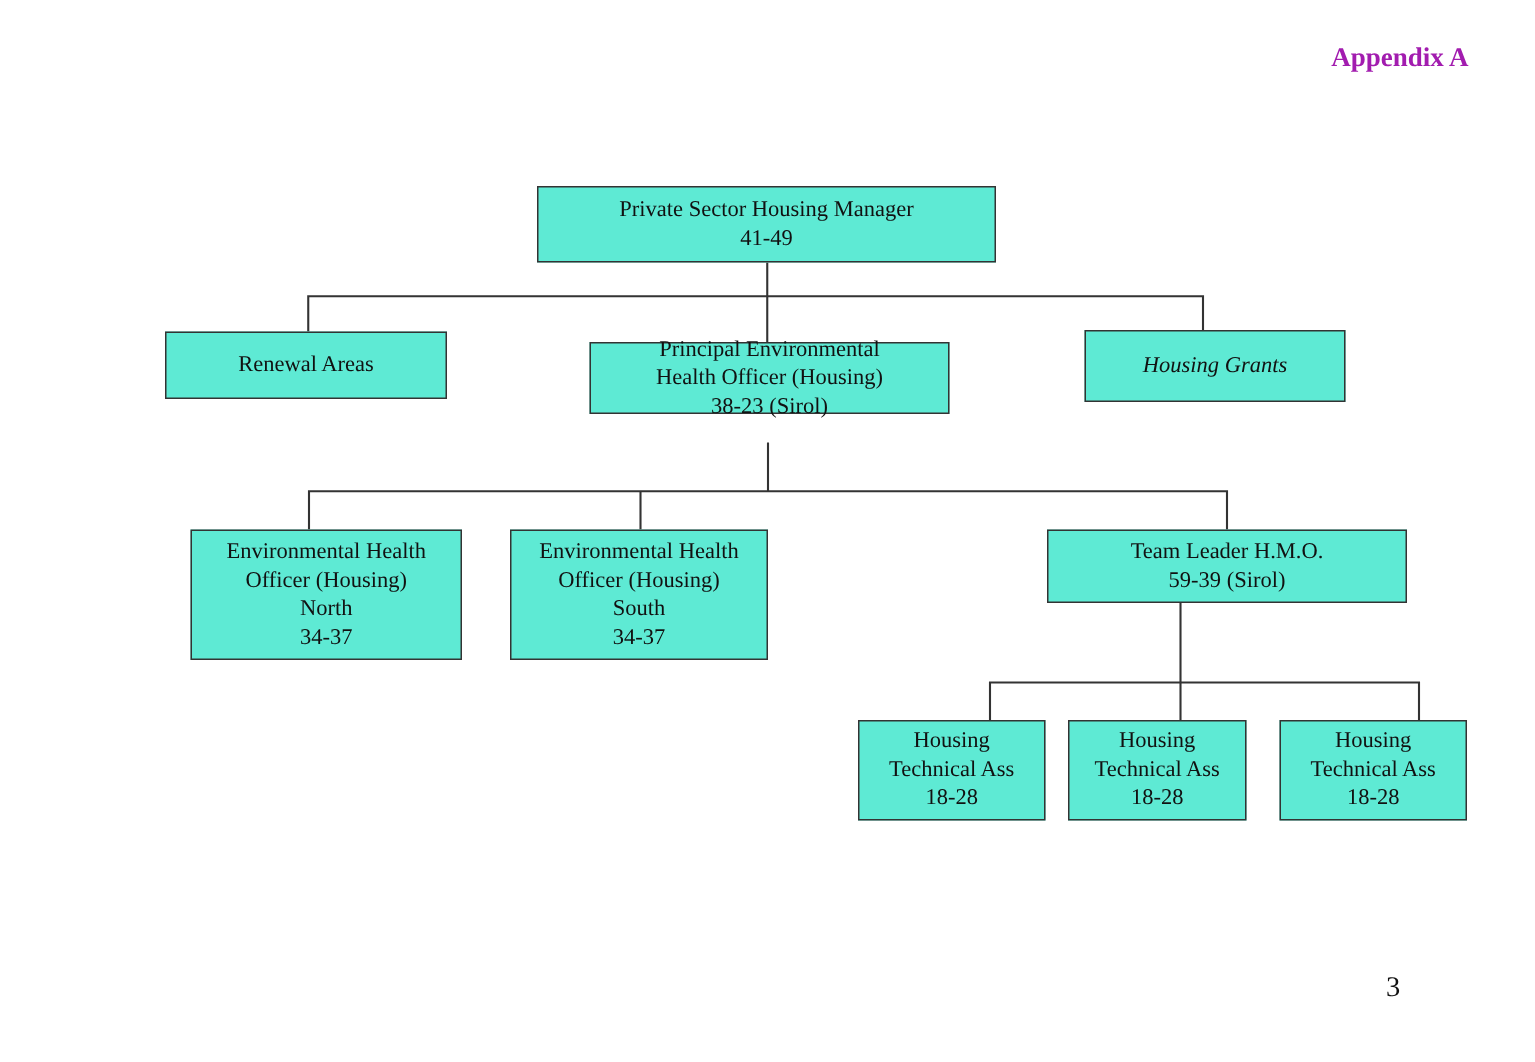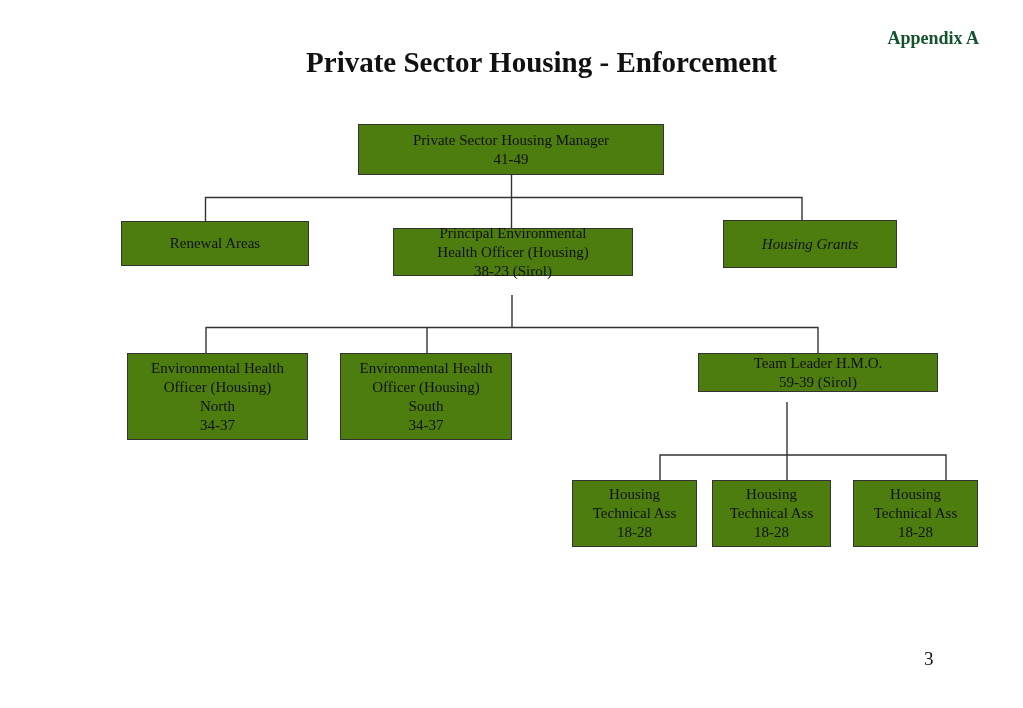--- a/index.html
+++ b/index.html
@@ -15,21 +15,21 @@
     font-family: "Liberation Serif", "DejaVu Serif", serif;
     color: #111111;
     overflow: hidden;
   }
   .appendix {
     position: absolute;
     top: 28px;
     right: 44px;
     font-size: 18px;
     font-weight: bold;
-    color: #14532d;
+    color: #a21caf;
     white-space: nowrap;
   }
   .slide-title {
     position: absolute;
     top: 46px;
     left: 60px;
     right: 0;
     text-align: center;
     font-size: 29px;
     font-weight: bold;
@@ -46,58 +46,57 @@
   }
   .connector-svg path {
     fill: none;
     stroke: #333333;
     stroke-width: 1.4;
   }
   .node {
     position: absolute;
     box-sizing: border-box;
     border: 1.5px solid #333333;
-    background: #4d7c0f;
+    background: #5eead4;
     display: flex;
     flex-direction: column;
     justify-content: center;
     align-items: center;
     text-align: center;
     font-size: 15px;
     line-height: 19px;
     color: #111111;
   }
   .node .nline { white-space: nowrap; }
 
   .node-manager   { left: 358px; top: 124px; width: 306px; height: 51px; }
-  .node-renewal   { left: 110px; top: 221px; width: 188px; height: 45px; margin-left: 11px; }
+  .node-renewal   { left: 110px; top: 221px; width: 188px; height: 45px; }
   .node-principal { left: 393px; top: 228px; width: 240px; height: 48px; }
   .node-grants    { left: 723px; top: 220px; width: 174px; height: 48px; font-style: italic; }
   .node-north     { left: 127px; top: 353px; width: 181px; height: 87px; }
   .node-south     { left: 340px; top: 353px; width: 172px; height: 87px; }
-  .node-leader    { left: 698px; top: 353px; width: 240px; height: 39px; }
+  .node-leader    { left: 698px; top: 353px; width: 240px; height: 49px; }
   .node-hta1      { left: 572px; top: 480px; width: 125px; height: 67px; }
   .node-hta2      { left: 712px; top: 480px; width: 119px; height: 67px; }
   .node-hta3      { left: 853px; top: 480px; width: 125px; height: 67px; }
 
   .page-number {
     position: absolute;
     left: 924px;
     top: 648px;
     font-size: 19px;
     color: #111111;
   }
 </style>
 </head>
 <body>
 
 <div class="slide">
 
   <div class="appendix">Appendix A</div>
-  <div class="slide-title">Private Sector Housing - Enforcement</div>
 
   <svg class="connector-svg" viewBox="0 0 1023 708" xmlns="http://www.w3.org/2000/svg" aria-hidden="true">
 
     <path d="M511.5 175 L511.5 228"></path>
 
     <path d="M205.5 221 L205.5 197.5 L802 197.5 L802 220"></path>
 
     <path d="M512 295 L512 327.5"></path>
 
     <path d="M206 353 L206 327.5 L818 327.5 L818 353"></path>

